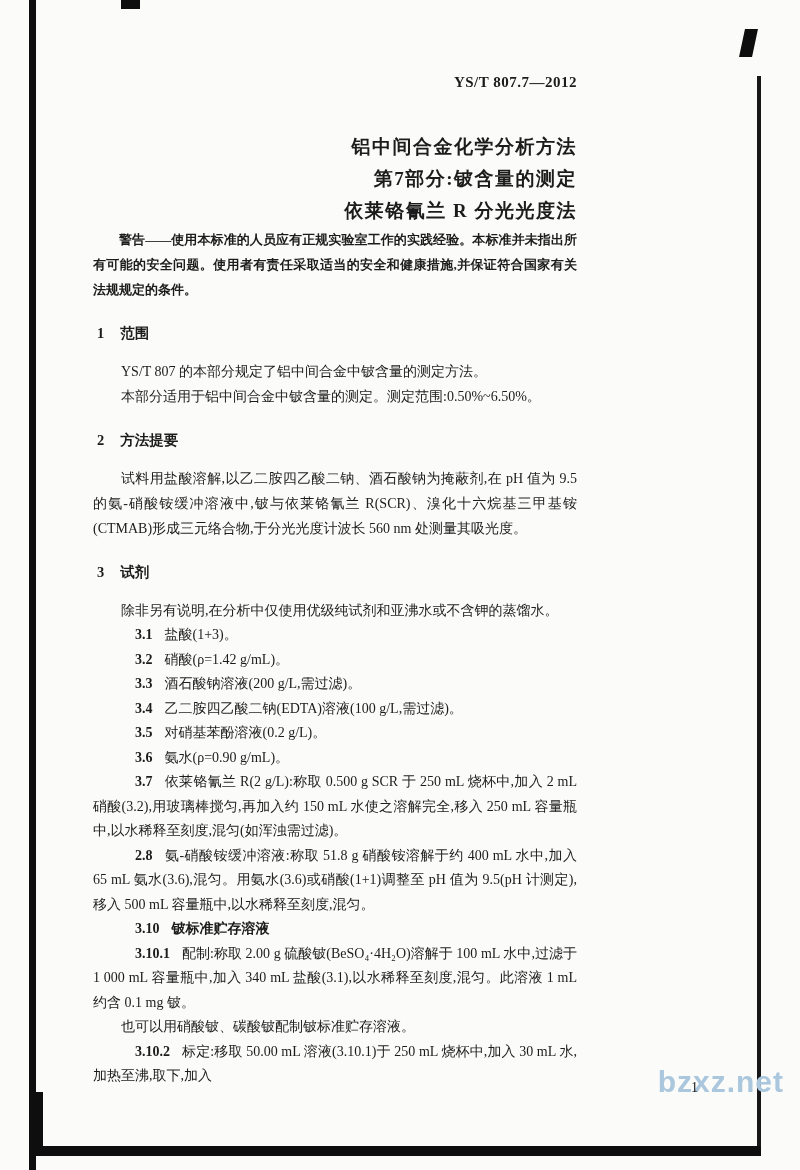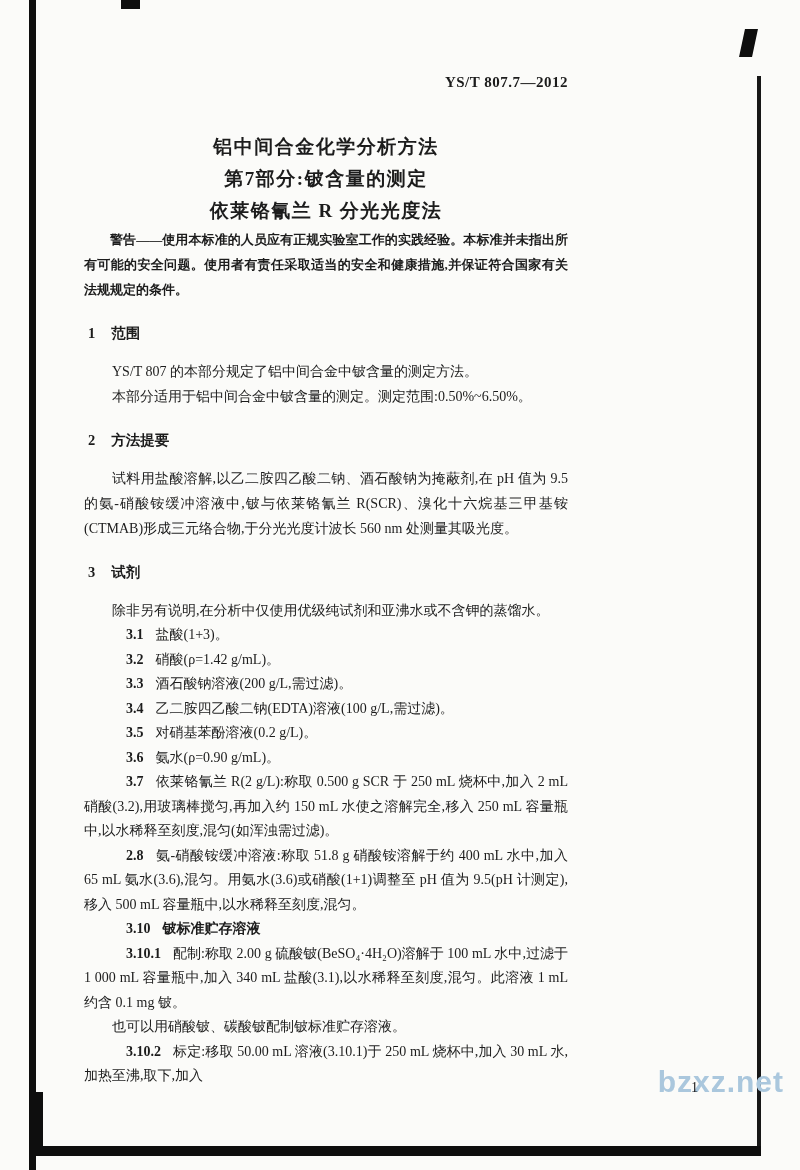--- a/index.html
+++ b/index.html
@@ -17,33 +17,33 @@
   .art { position: absolute; background: #0e0e0e; }
   .art.left-bar   { left: 29px;  top: 0;      width: 7px;   height: 1170px; }
   .art.right-line { left: 757px; top: 76px;   width: 4px;   height: 1080px; background:#171717; }
   .art.bottom-bar { left: 29px;  top: 1146px; width: 732px; height: 10px; }
   .art.bl-blob    { left: 29px;  top: 1092px; width: 14px;  height: 60px; }
   .art.top-blob   { left: 121px; top: 0;      width: 19px;  height: 9px; }
   .art.tr-mark    { left: 742px; top: 29px;   width: 13px;  height: 28px; transform: skewX(-12deg); }
 
   .page {
     position: absolute;
-    left: 8px; top: 0;
+    left: 17px; top: 0;
     width: 640px; height: 1170px;
     padding: 74px 80px 0 76px;
     overflow: hidden;
   }
   .std-code {
     text-align: right;
     font-size: 15px;
     font-weight: bold;
     letter-spacing: 0.5px;
   }
   .doc-title {
-    text-align: center;
+    text-align: right;
     margin-top: 40px;
     font-size: 19px;
     font-weight: bold;
     line-height: 32px;
     letter-spacing: 1.5px;
     font-family: Liberation Serif, serif;
   }
   .warning {
     font-weight: bold;
     font-size: 13px;

